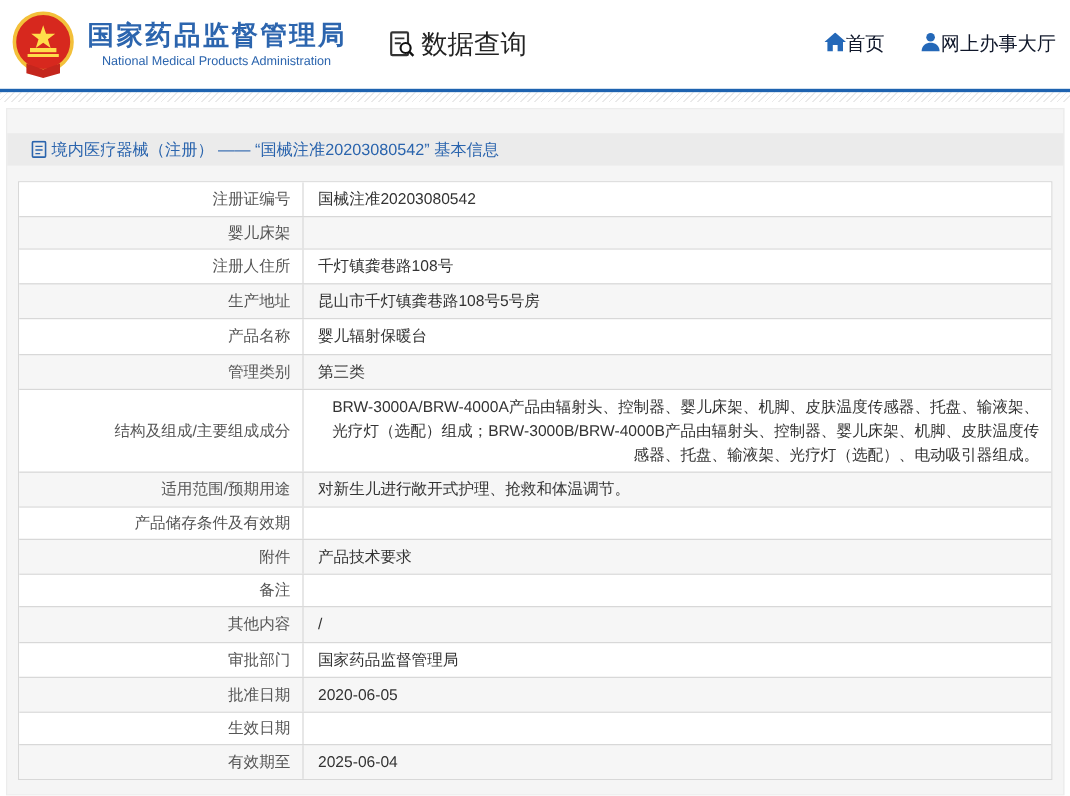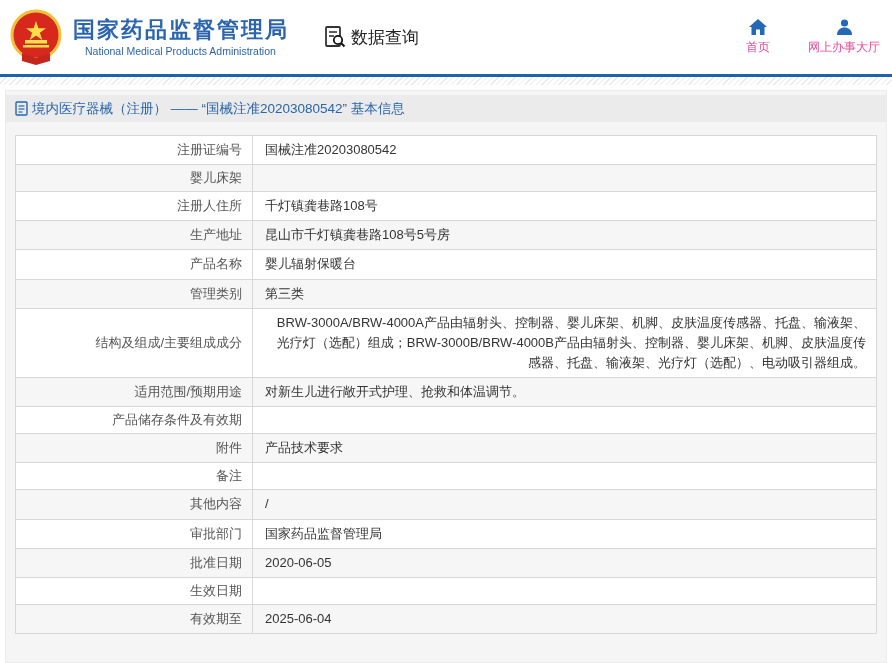--- a/index.html
+++ b/index.html
@@ -21,51 +21,51 @@
   .emblem { width: 56px; height: 56px; flex: 0 0 56px; }
   .org-names { margin-left: 9px; }
   .org-cn {
     font-size: 22px; font-weight: bold; color: #2c65ae;
     letter-spacing: 2px; line-height: 1.2;
   }
   .org-en { font-size: 10.5px; color: #2c65ae; margin-top: 2px; padding-left: 12px; }
   .data-query {
     margin-left: 34px;
     display: flex; align-items: center;
-    font-size: 17px; color: #222; cursor: pointer;
+    font-size: 22px; color: #222; cursor: pointer;
   }
   .data-query svg { margin-right: 4px; }
   .top-nav {
     margin-left: auto; margin-right: 12px;
     display: flex; gap: 30px;
   }
   .top-nav-item {
-    display: flex; flex-direction: column; align-items: center;
-    font-size: 12px; color: #ec4899; cursor: pointer; min-width: 40px;
+    display: flex; flex-direction: row; align-items: center;
+    font-size: 16px; color: #0f172a; cursor: pointer; min-width: 40px;
   }
   .top-nav-item svg { margin-bottom: 4px; }
   
   .blue-line { height: 3px; background: #1e63b0; }
   .hatch-band {
     height: 8px;
     background: repeating-linear-gradient(135deg, #eaeaea 0, #eaeaea 1px, #ffffff 1px, #ffffff 4px);
   }
   
   .panel {
     margin: 5px 5px 0 5px;
     background: #f5f5f5;
     height: 573px;
     border: 1px solid #ececec;
   }
   .page-title-strip {
-    margin-top: 4px;
+    margin-top: 20px;
     height: 27px;
     background: #ebebeb;
     display: flex; align-items: center;
-    padding-left: 9px;
+    padding-left: 20px;
     color: #2a64ad; font-size: 13.5px;
   }
   .page-title-strip svg { margin-right: 4px; flex: 0 0 auto; }
   
   .detail-table {
     margin: 13px 9px 0 9px;
     background: #fff;
     border: 1px solid #d8d8d8;
   }
   .t-row {

